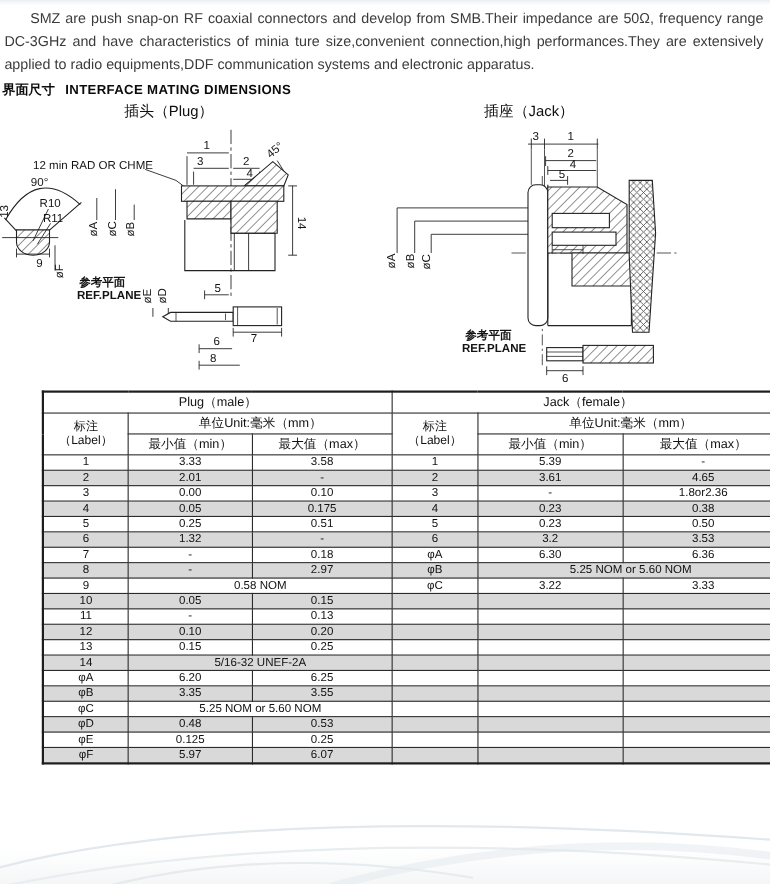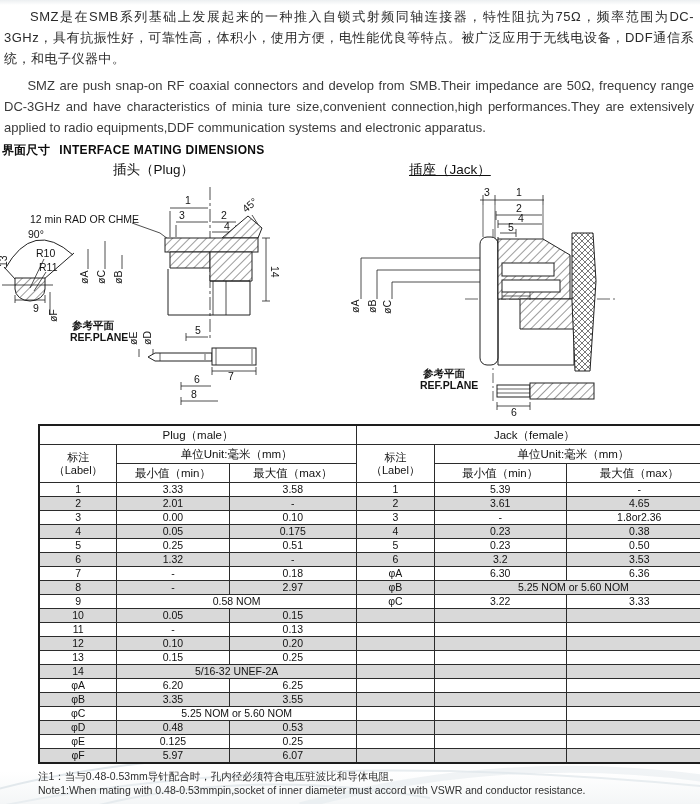--- a/index.html
+++ b/index.html
@@ -10,21 +10,21 @@
         background:linear-gradient(180deg,#eceff1 0,#ffffff 5px 96%,#f4f6f7 100%);}
   .intro{margin:0;padding:6px 6px 0 4px;font-size:13px;line-height:21px;
          text-align:justify;color:#2a2a2a;}
   .intro.zh{text-indent:2em;letter-spacing:.5px;}
   .intro.en{text-indent:1.8em;color:#3b3b3b;}
   .section-heading{margin:4px 0 0 2px;font-size:12px;font-weight:bold;color:#0c0c0c;}
   .section-heading .en{margin-left:6px;letter-spacing:.3px;}
   .captions{position:relative;height:22px;font-size:13.5px;color:#101010;}
   .captions .cap{position:absolute;top:2px;}
   .cap-plug{left:113px;}
-  .cap-jack{left:409px;text-decoration:underline;}
+  .cap-jack{left:440px;}
   .drawings{position:relative;height:243px;}
   .drawings svg{position:absolute;top:0;}
   svg text{fill:#141414;font-family:"Liberation Sans","DejaVu Sans",sans-serif;}
   .dimtxt{font-size:10.5px;}
   .reftxt{font-size:10.5px;font-weight:bold;}
   .dims-table{border-collapse:collapse;margin:0 0 0 38px;width:676px;
               font-size:10.5px;color:#111;background:#fff;}
   .dims-table th,.dims-table td{border:1px solid #2b2b2b;text-align:center;
               padding:0;height:13px;line-height:13px;font-weight:normal;}
   .dims-table thead th{height:18px;line-height:18px;font-size:11.5px;}
@@ -34,21 +34,20 @@
   .notes{margin:5px 38px 0 38px;font-size:10.5px;line-height:14px;color:#2e2e2e;
          position:relative;z-index:2;}
   .deco{position:absolute;left:0;top:680px;z-index:0;pointer-events:none;}
   .content{position:relative;z-index:1;}
 </style>
 </head>
 <body>
 
 <div class="page">
   <div class="content">
-    <p class="intro zh">SMZ是在SMB系列基础上发展起来的一种推入自锁式射频同轴连接器，特性阻抗为75Ω，频率范围为DC-3GHz，具有抗振性好，可靠性高，体积小，使用方便，电性能优良等特点。被广泛应用于无线电设备，DDF通信系统，和电子仪器中。</p>
     <p class="intro en">SMZ are push snap-on RF coaxial connectors and develop from SMB.Their impedance are 50Ω, frequency range DC-3GHz and have characteristics of minia ture size,convenient connection,high performances.They are extensively applied to radio equipments,DDF communication systems and electronic apparatus.</p>
 
     <div class="section-heading">
       <span class="zh">界面尺寸</span>
       <span class="en">INTERFACE MATING DIMENSIONS</span>
     </div>
 
     <div class="captions">
       <span class="cap cap-plug">插头（Plug）</span>
       <span class="cap cap-jack">插座（Jack）</span>
@@ -373,24 +372,20 @@
             <td>φF</td>
             <td>5.97</td>
             <td>6.07</td>
             <td></td>
             <td></td>
             <td></td>
           </tr>
         </tbody>
     </table>
 
-    <div class="notes">
-      <div>注1：当与0.48-0.53mm导针配合时，孔内径必须符合电压驻波比和导体电阻。</div>
-      <div style="max-width:560px;">Note1:When mating with 0.48-0.53mmpin,socket of inner diameter must accord with VSWR and conductor resistance.</div>
-    </div>
   </div>
 
   <svg class="deco" width="700" height="124" viewBox="0 0 700 124">
     <path d="M-40,120 Q200,42 760,88" stroke="#e2e8ec" stroke-width="2" fill="none"></path>
     <path d="M-60,140 Q260,58 760,112" stroke="#e8edf0" stroke-width="2" fill="none"></path>
     <path d="M300,126 Q520,66 740,104" stroke="#dfe6ea" stroke-width="7" fill="none" opacity="0.45"></path>
     <path d="M80,130 Q240,86 430,118" stroke="#e6ebee" stroke-width="2" fill="none"></path>
   </svg>
 </div>
 

